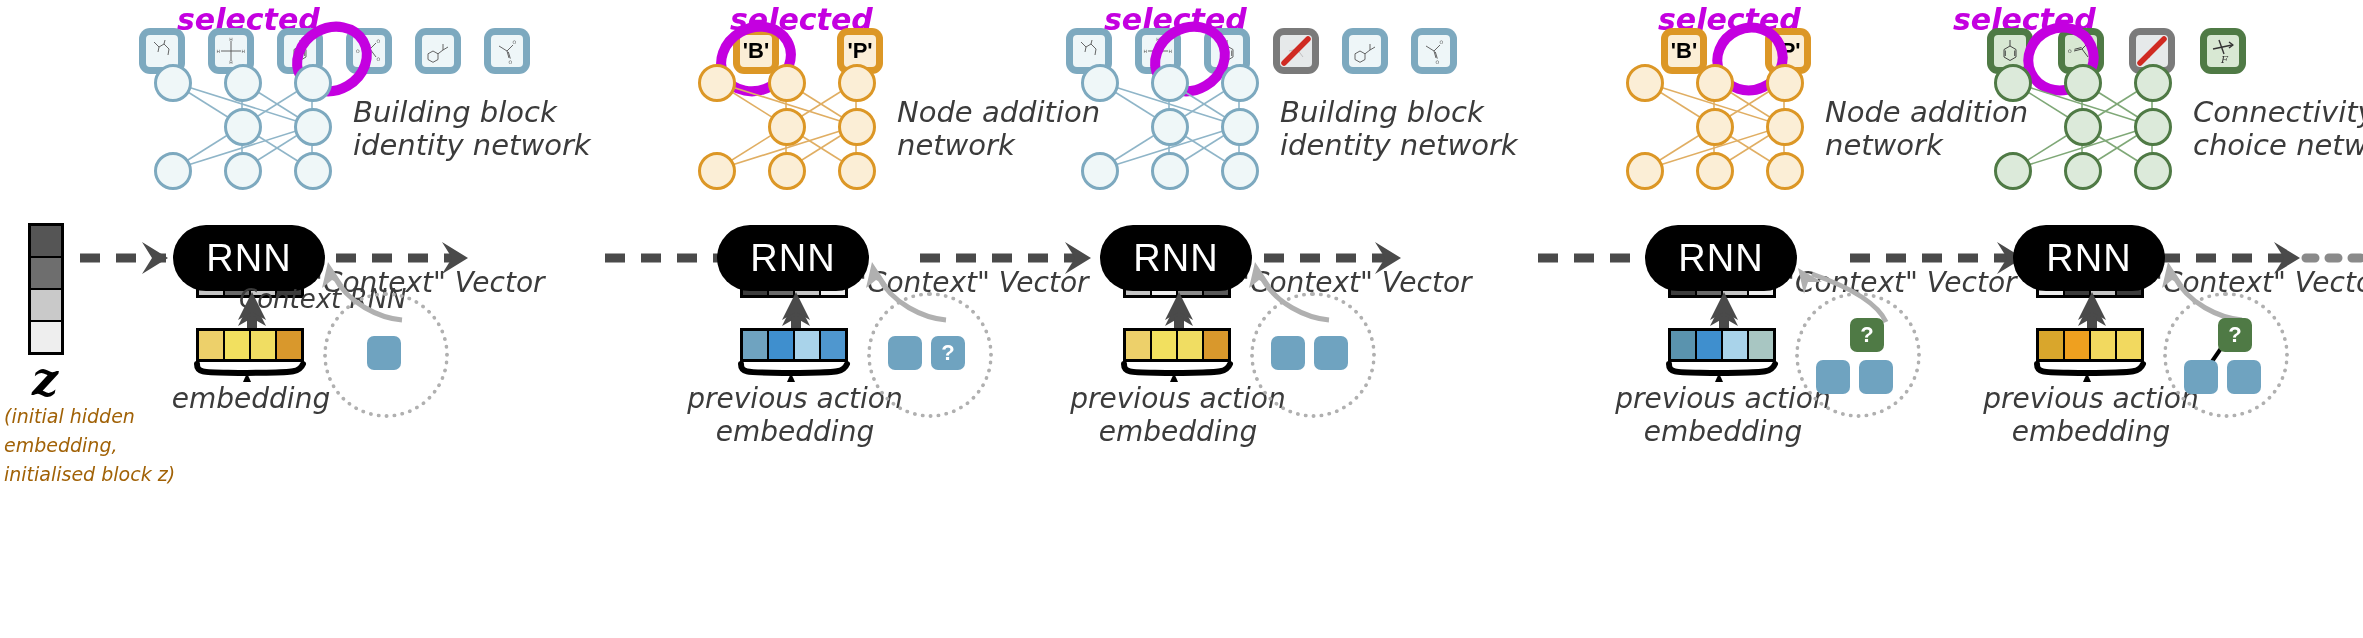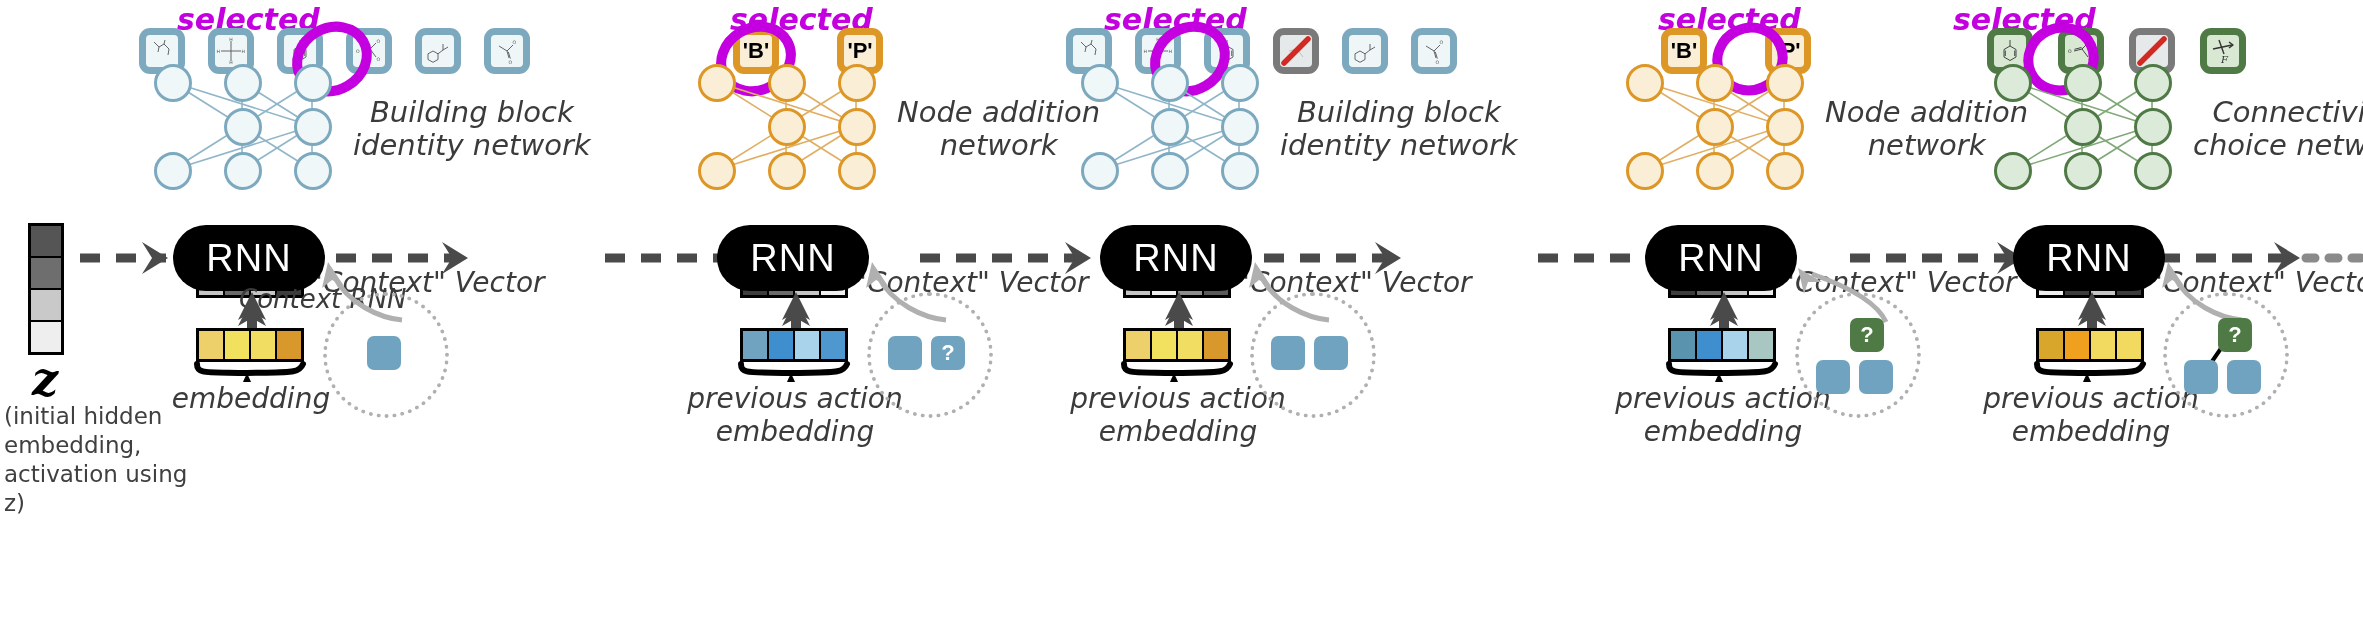--- a/index.html
+++ b/index.html
@@ -8,39 +8,39 @@
   .abs{position:absolute;}
 
   
   .selected-label{
     font-family:"DejaVu Sans",sans-serif;
     font-style:italic;font-weight:700;font-size:30px;color:#c400e0;
     letter-spacing:0px;white-space:nowrap;
   }
   .net-label{
     font-family:"DejaVu Sans",sans-serif;
-    font-style:italic;font-size:29px;color:#3b3b3b;line-height:33px;white-space:nowrap;text-align:center;
+    font-style:italic;font-size:29px;color:#3b3b3b;line-height:33px;white-space:nowrap;
   }
   .ctx-label{
     font-family:"DejaVu Sans",sans-serif;
     font-style:italic;font-size:28px;color:#3b3b3b;white-space:nowrap;
   }
   .emb-label{
     font-family:"DejaVu Sans",sans-serif;
     font-style:italic;font-size:28px;color:#3b3b3b;line-height:33px;white-space:nowrap;text-align:center;
   }
   .shared-label{
     font-family:"DejaVu Sans",sans-serif;
     font-style:italic;font-size:26px;color:#3b3b3b;white-space:nowrap;
   }
   .z-label{
     font-family:"DejaVu Serif",serif;font-style:italic;font-weight:700;font-size:46px;color:#000;
   }
   .z-note{
-    font-family:"DejaVu Sans",sans-serif;font-size:23px;color:#404040;line-height:29px;
+    font-family:"DejaVu Sans",sans-serif;font-style:italic;font-size:19px;color:#a16207;line-height:29px;
   }
 
   
   .rnn{
     width:152px;height:66px;background:#000;border-radius:33px;
     display:flex;align-items:center;justify-content:center;
     color:#fff;font-family:"Liberation Sans",sans-serif;font-size:38px;letter-spacing:1px;
   }
 
   
@@ -96,21 +96,21 @@
   <div class="abs vecv" style="left:28px;top:223px;">
     <div class="cell" style="background:#555555"></div>
     <div class="cell" style="background:#6e6e6e"></div>
     <div class="cell" style="background:#c9c9c9"></div>
     <div class="cell" style="background:#eeeeee"></div>
   </div>
   <div class="abs z-label" style="left:32px;top:352px;">z</div>
   <div class="abs z-note" style="left:4px;top:402px;width:190px;">
     <div>(initial hidden</div>
     <div>embedding,</div>
-    <div>activation using z)</div>
+    <div>initialised block z)</div>
   </div>
 
   <svg class="abs" style="left:0;top:236px;width:2363px;height:50px;" viewBox="0 0 2363 50">
     <g stroke="#4a4a4a" stroke-width="9" stroke-dasharray="20 16" stroke-linecap="butt" fill="none">
       <line x1="80" y1="22" x2="166" y2="22"></line>
       <line x1="300" y1="22" x2="455" y2="22"></line>
       <line x1="605" y1="22" x2="770" y2="22"></line>
       <line x1="920" y1="22" x2="1078" y2="22"></line>
       <line x1="1228" y1="22" x2="1388" y2="22"></line>
       <line x1="1538" y1="22" x2="1700" y2="22"></line>

